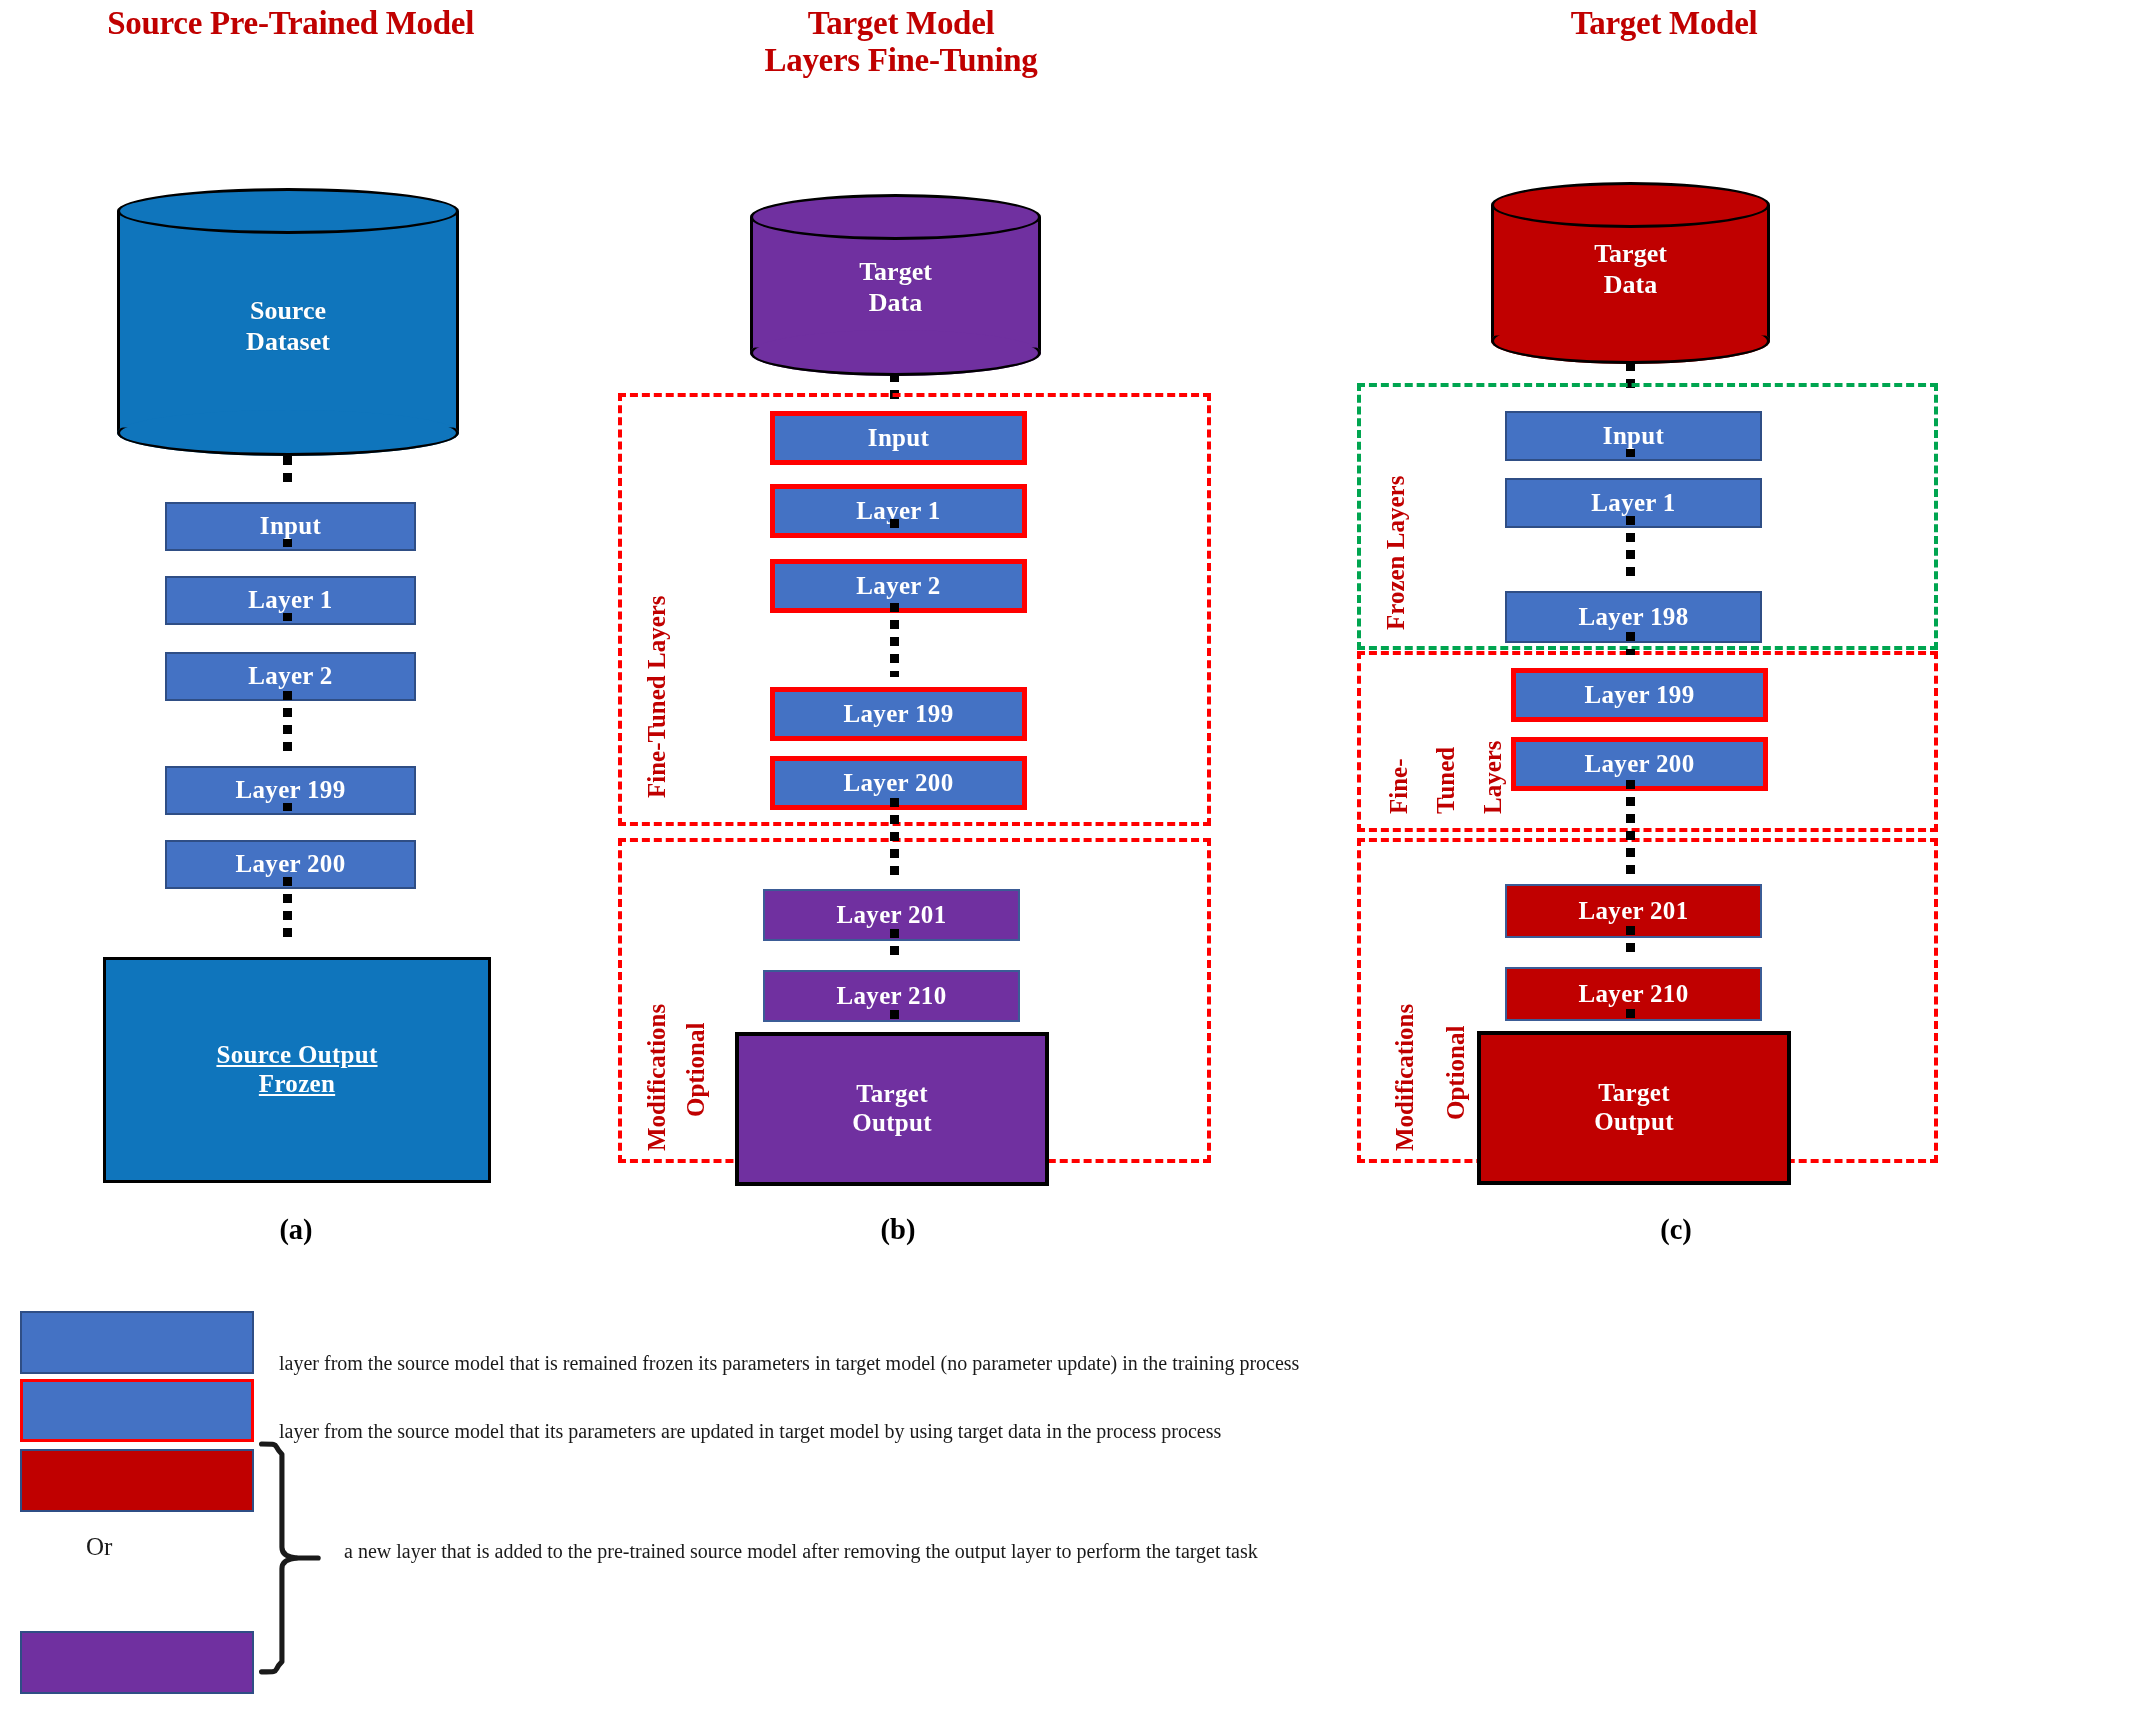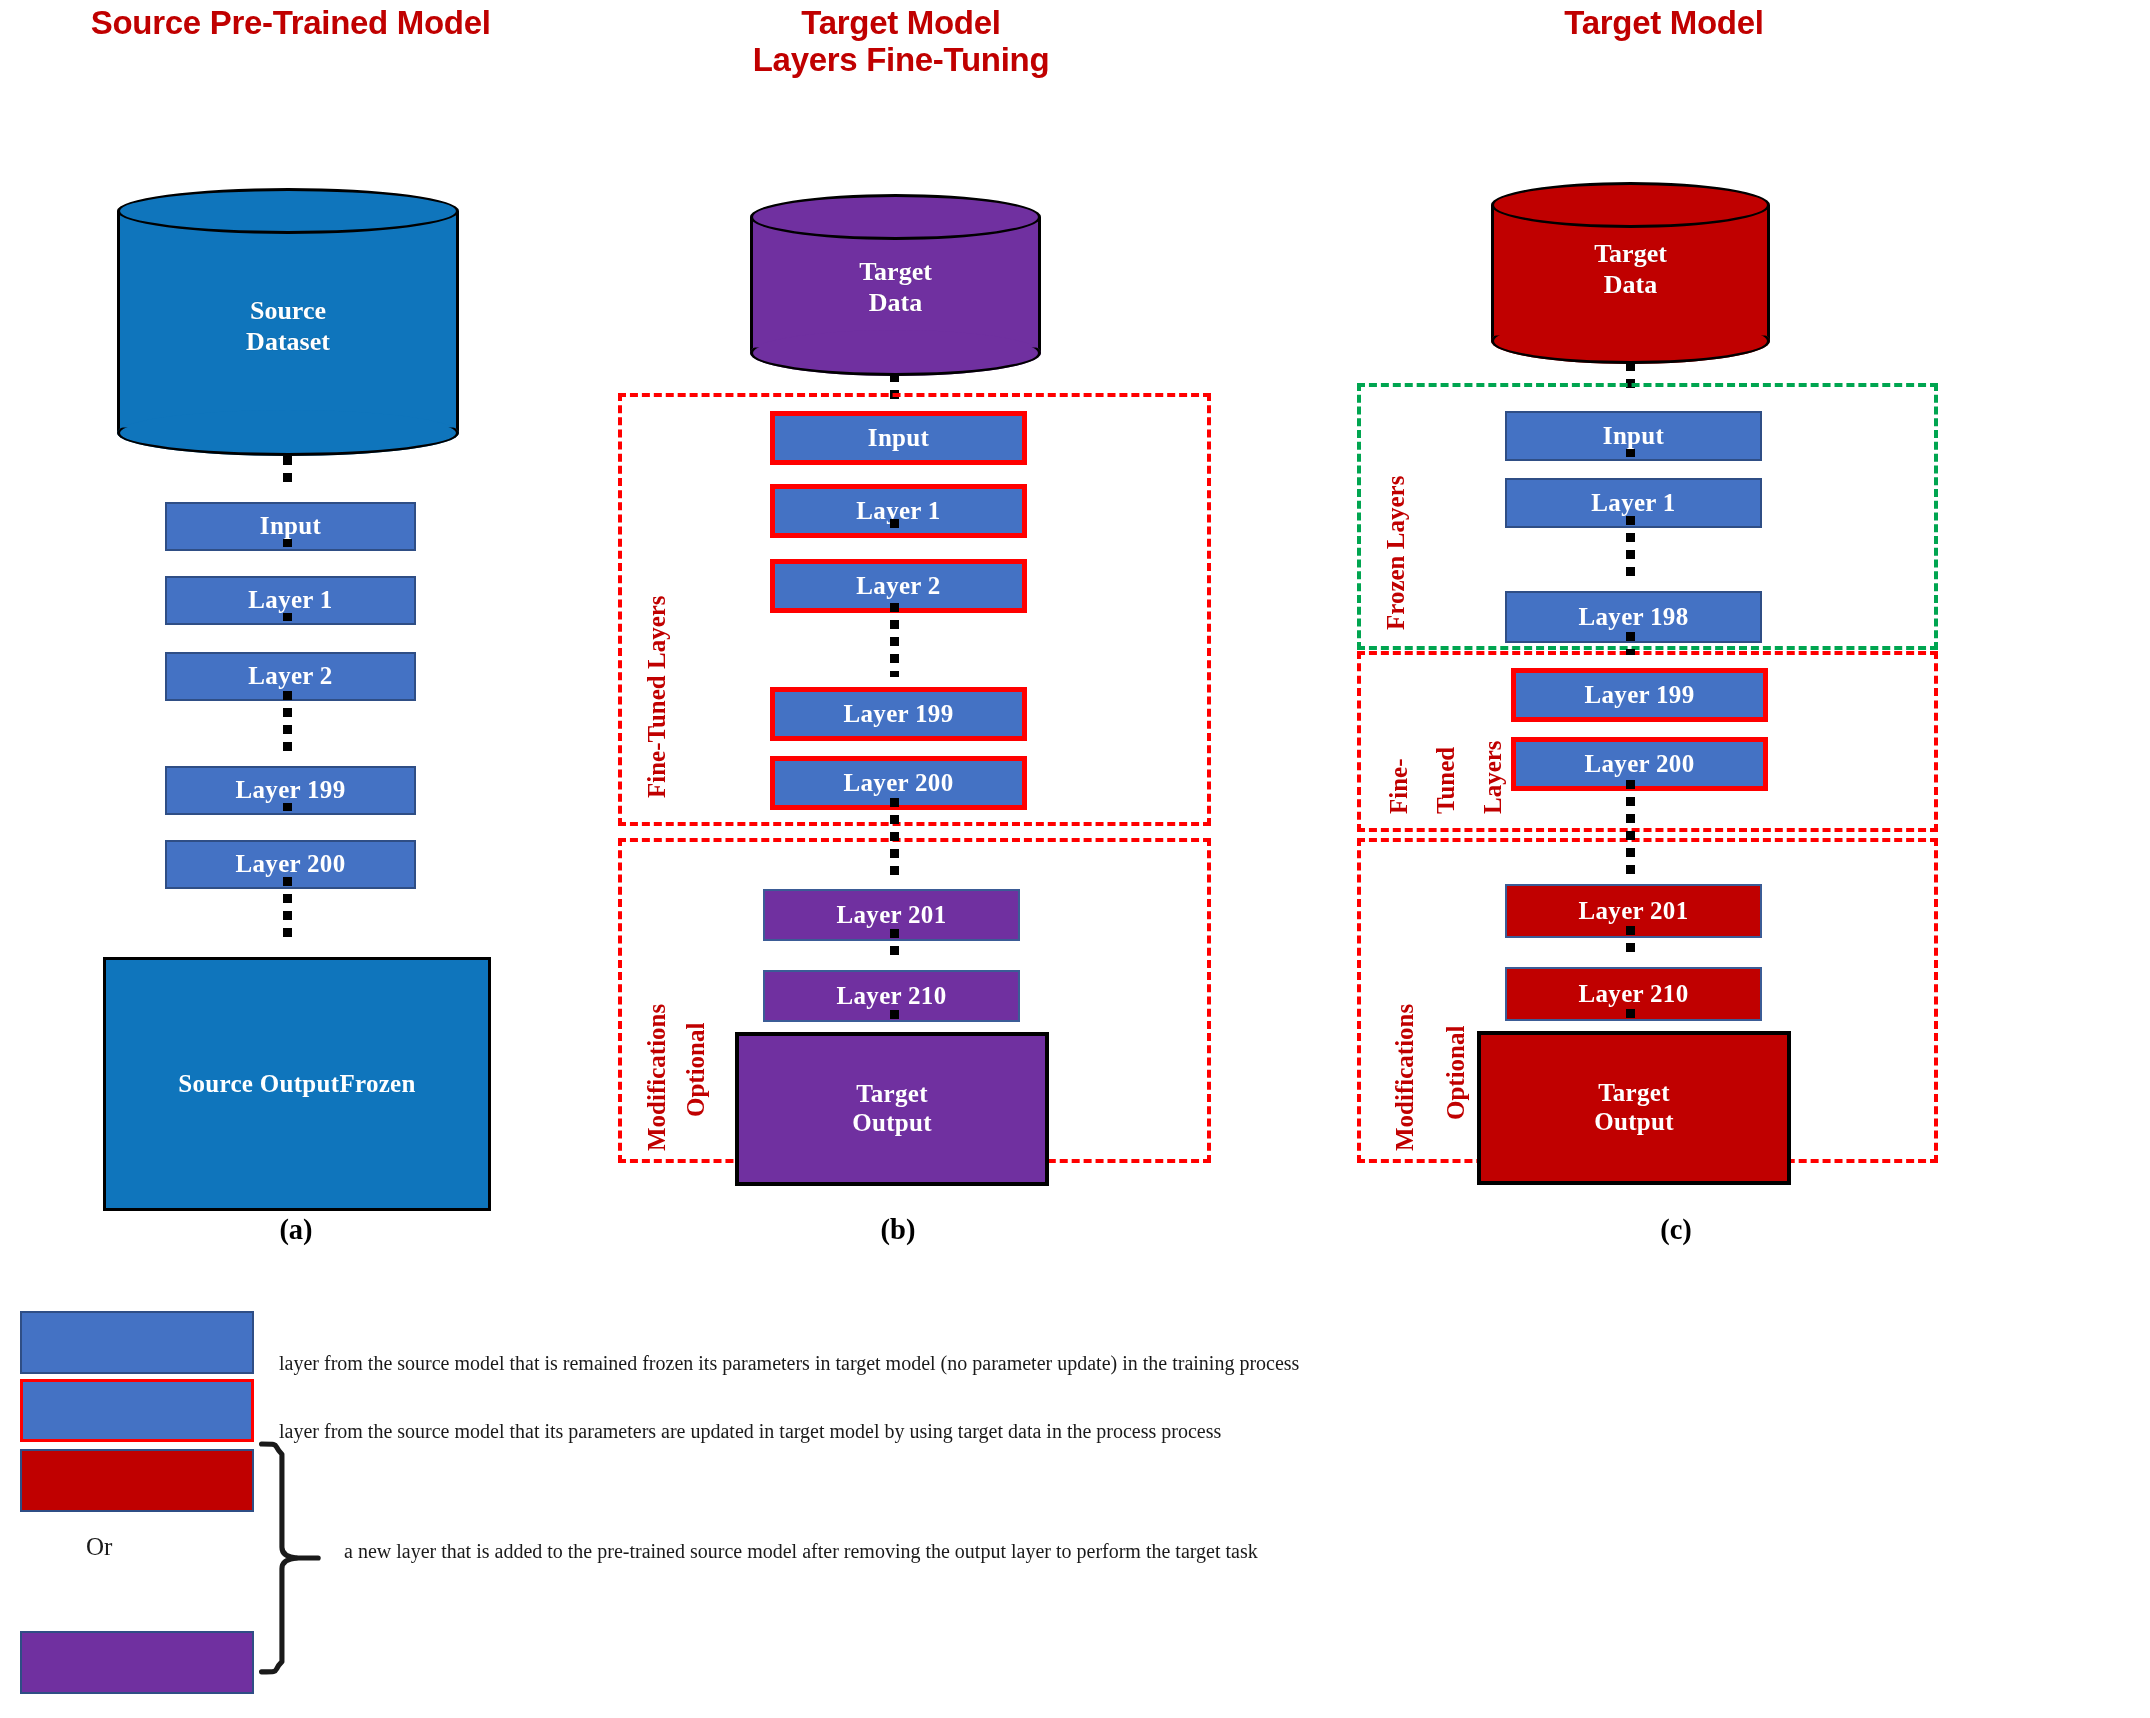--- a/index.html
+++ b/index.html
@@ -7,21 +7,21 @@
   body{
     width:2151px;height:1718px;position:relative;overflow:hidden;
     font-family:"Liberation Serif","DejaVu Serif",serif;
     -webkit-font-smoothing:antialiased;
   }
 
   
   .col-title{
     position:absolute;text-align:center;color:#C00000;
     font-weight:bold;font-size:33px;line-height:1.12;
-    font-family:Liberation Sans, sans-serif;
+    font-family:Liberation Serif, serif;
     letter-spacing:-0.3px;
   }
 
   
   .cyl{position:absolute;}
   .cyl .body{
     position:absolute;left:0;right:0;top:23px;bottom:23px;
     border-left:3.4px solid #000;border-right:3.4px solid #000;
     box-sizing:border-box;
   }
@@ -150,21 +150,21 @@
 <div class="lbox blue" style="left:165px;top:754px;width:251px;height:49px;">
   <span>Layer 199</span>
   </div>
 <div class="dots" style="left:283px;top:803px;height:8px;"></div>
 
 <div class="lbox blue" style="left:165px;top:828px;width:251px;height:49px;">
   <span>Layer 200</span>
   </div>
 <div class="dots" style="left:283px;top:877px;height:68px;"></div>
 
-<div class="lbox brightblue" style="left:103px;top:945px;width:388px;height:254px;">
+<div class="lbox brightblue" style="left:103px;top:945px;width:388px;height:226px;flex-direction:column;text-decoration:underline;">
   <span>Source Output</span>
   <span>Frozen</span>
 </div>
 
 <div class="subcap" style="left:182px;top:1214px;width:228px;">(a)</div>
 
 <div class="cyl" style="left:750px;top:194px;width:291px;height:182px;">
   <div class="body" style="background:#7030A0;"></div>
   <div class="cap-fill" style="background:#7030A0;"></div>
   <div class="bottom"></div>

